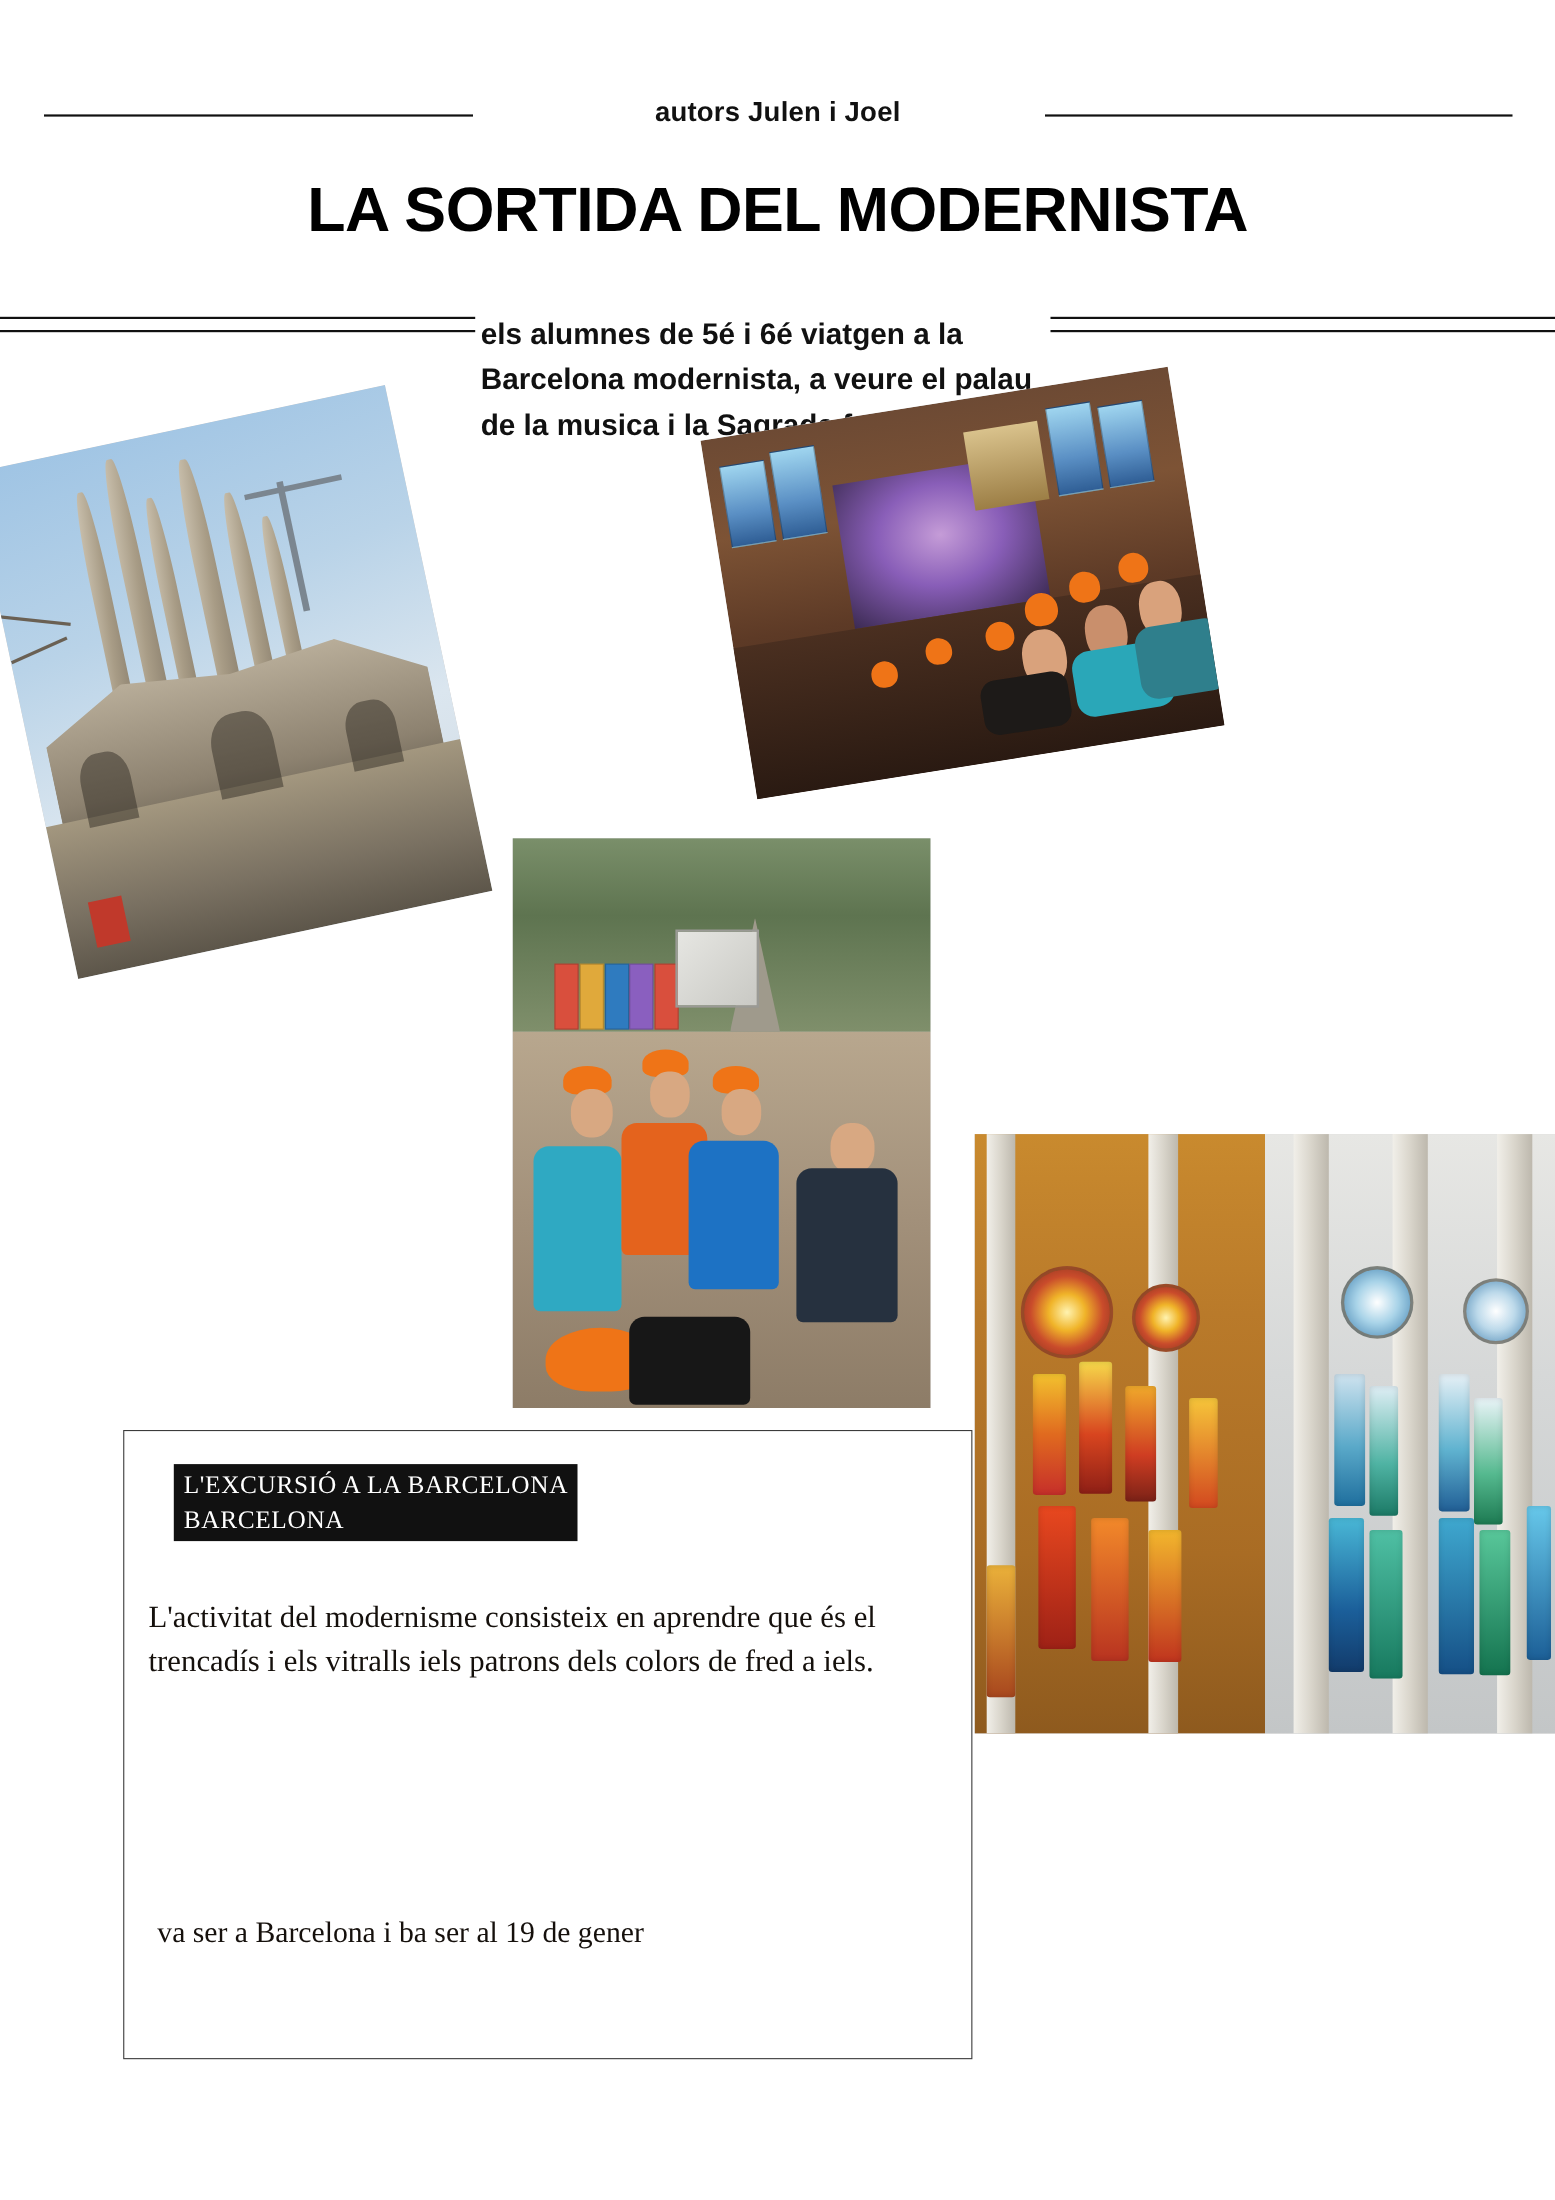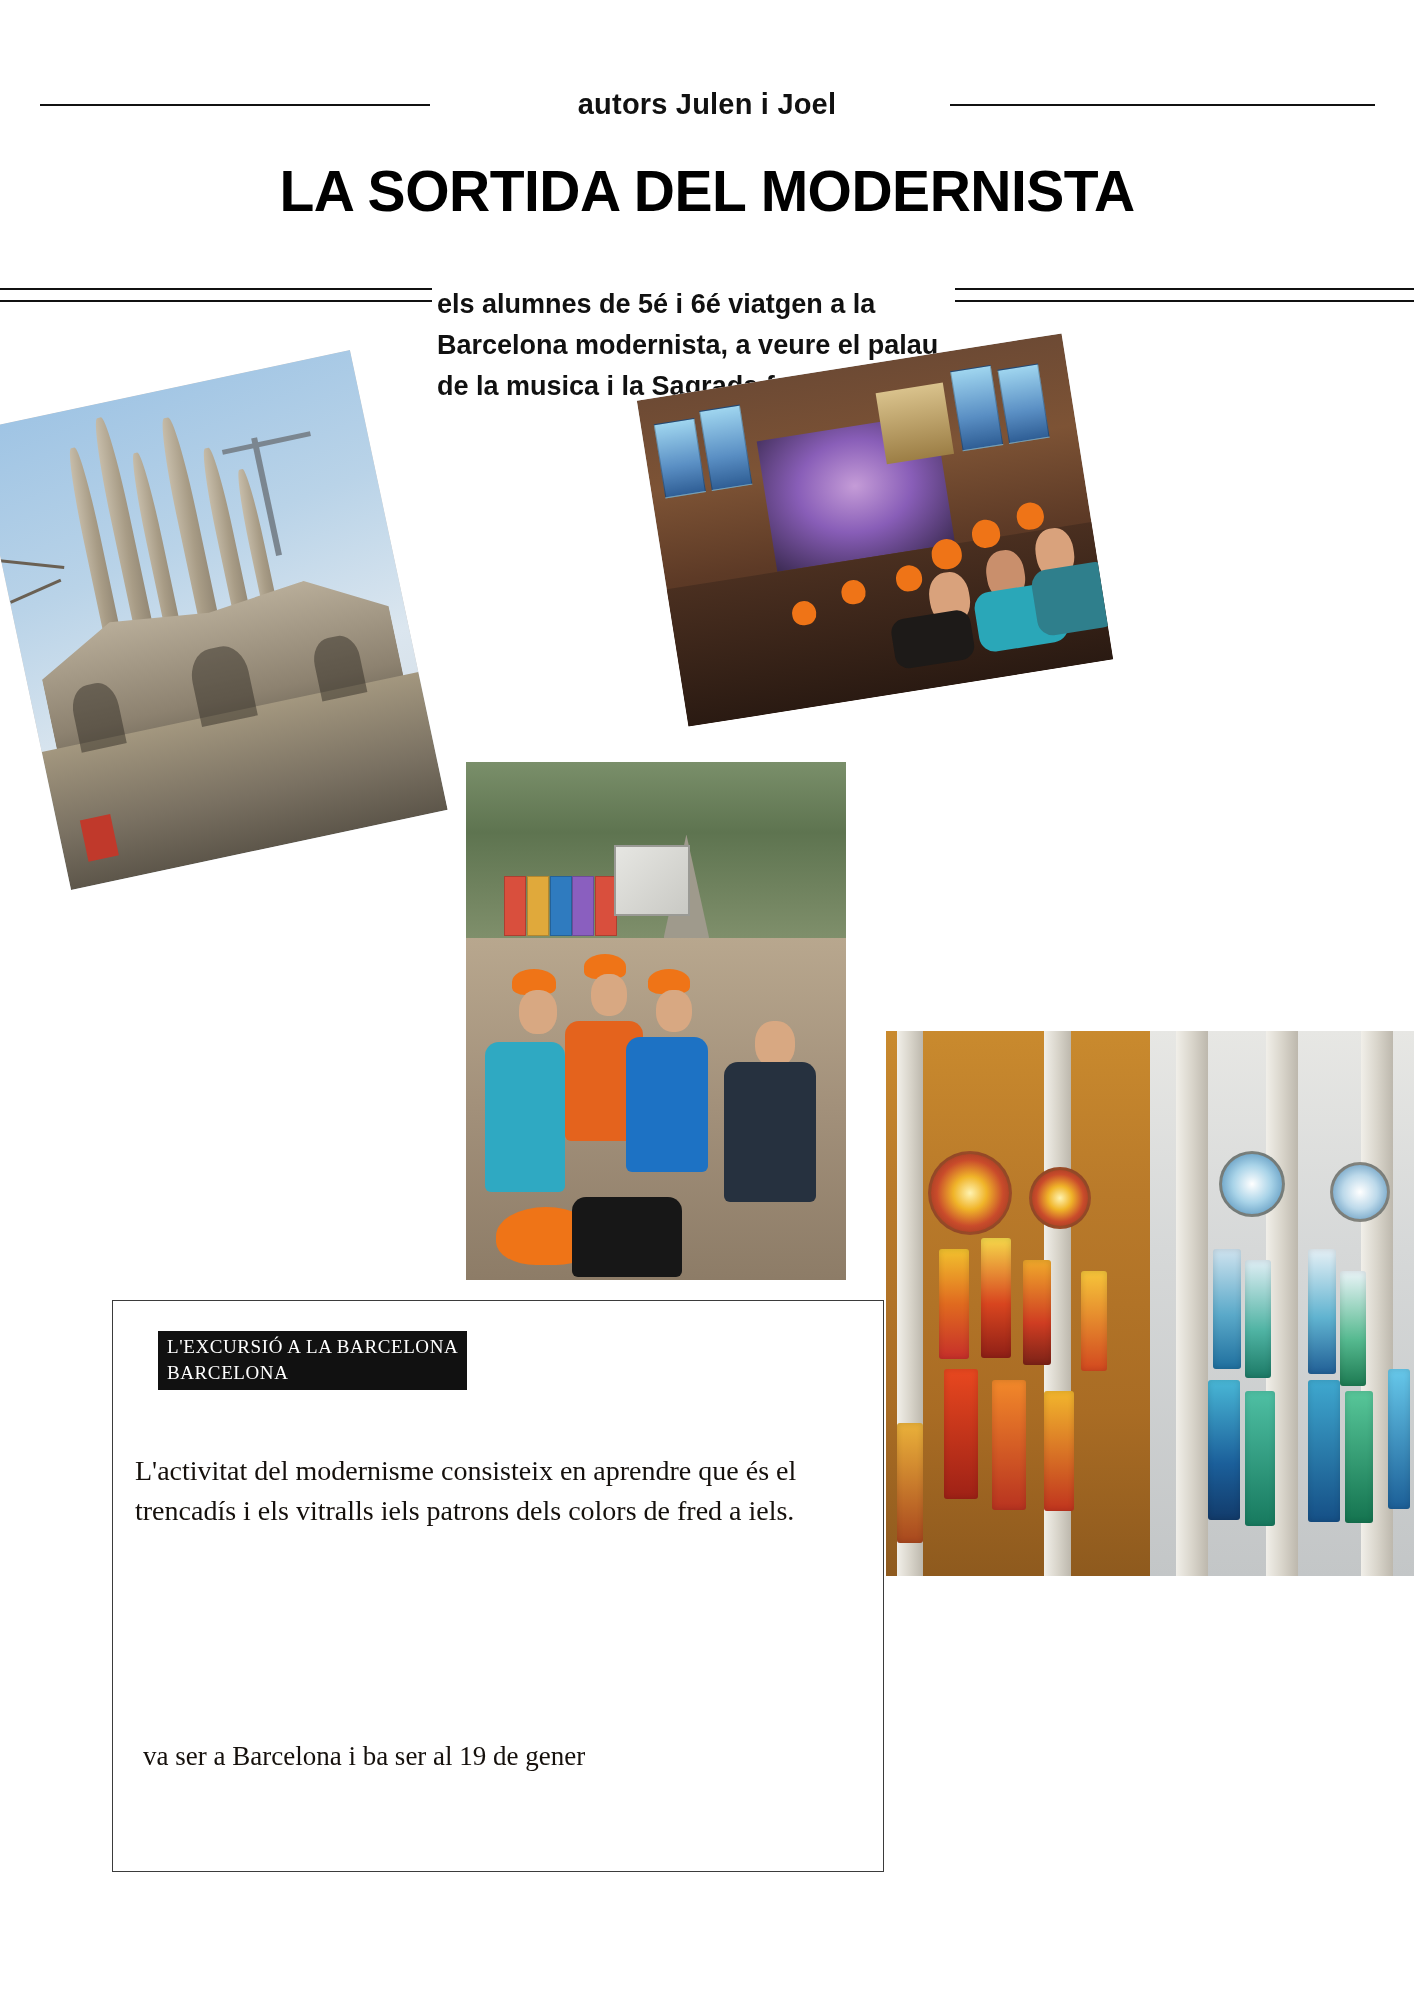--- a/index.html
+++ b/index.html
@@ -22,21 +22,21 @@
     left: 0;
     width: 1414px;
     height: 300px;
   }
   .author-line {
     position: absolute;
     top: 88px;
     left: 0;
     width: 1414px;
     text-align: center;
-    font-size: 29px;
+    font-size: 25px;
     font-weight: bold;
     color: #111111;
     letter-spacing: 0.2px;
   }
   .rule-left-top {
     position: absolute;
     left: 40px;
     top: 104px;
     width: 390px;
     height: 0;
@@ -267,21 +267,21 @@
     border: 1px solid #3b3b3b;
     background: #ffffff;
   }
   .box-heading {
     position: absolute;
     left: 45px;
     top: 30px;
     background: #111111;
     color: #ffffff;
     font-family: "Liberation Serif", serif;
-    font-size: 19px;
+    font-size: 23px;
     letter-spacing: 0.6px;
     line-height: 1.38;
     padding: 3px 9px 4px 9px;
     max-width: 500px;
   }
   .box-heading .l2 {
     display: block;
     width: 245px;
   }
   .box-body {

